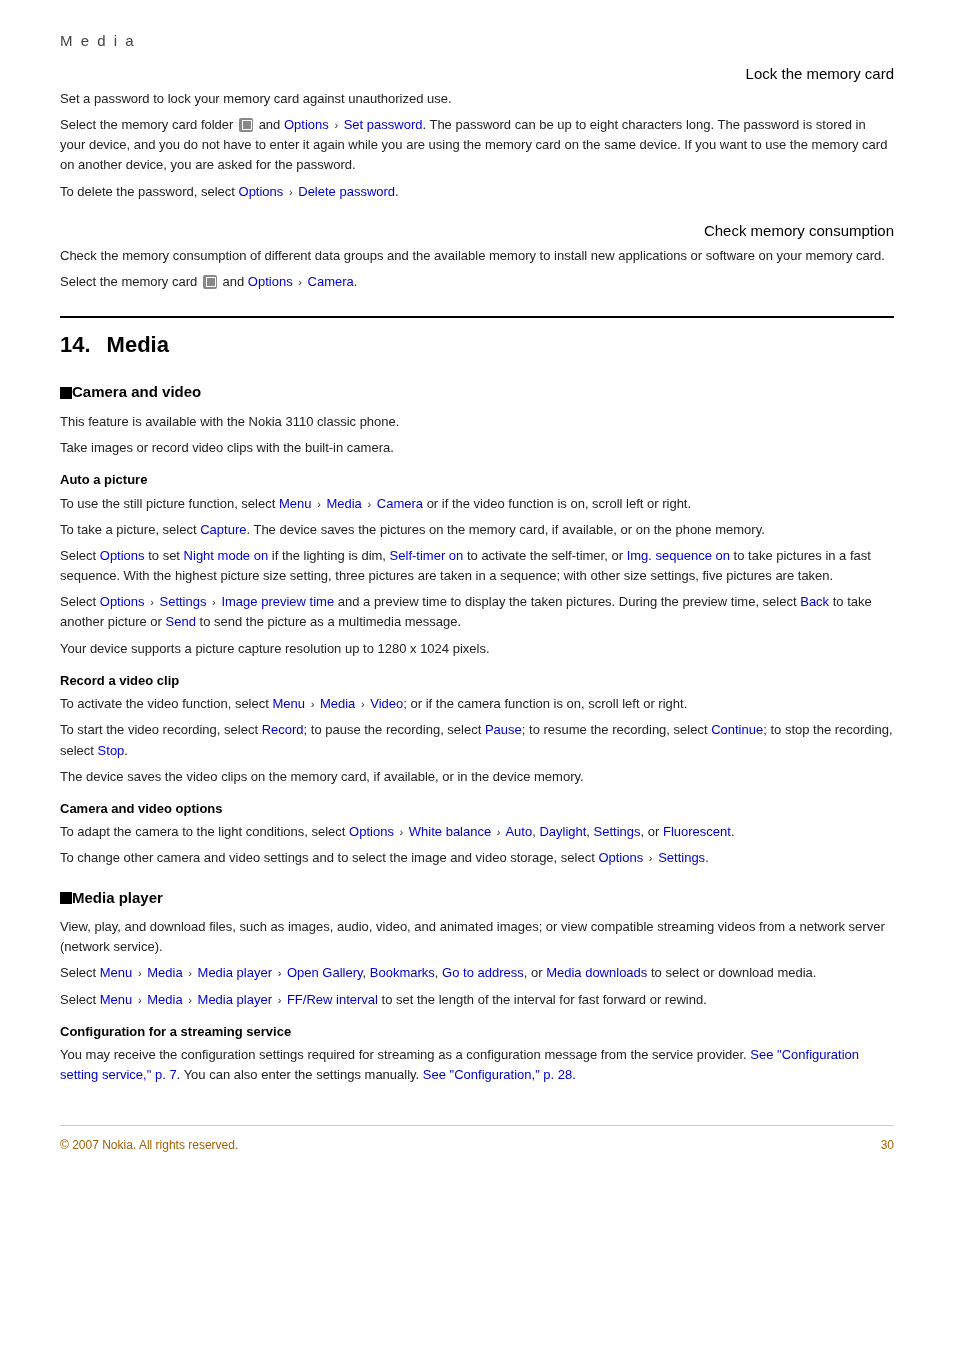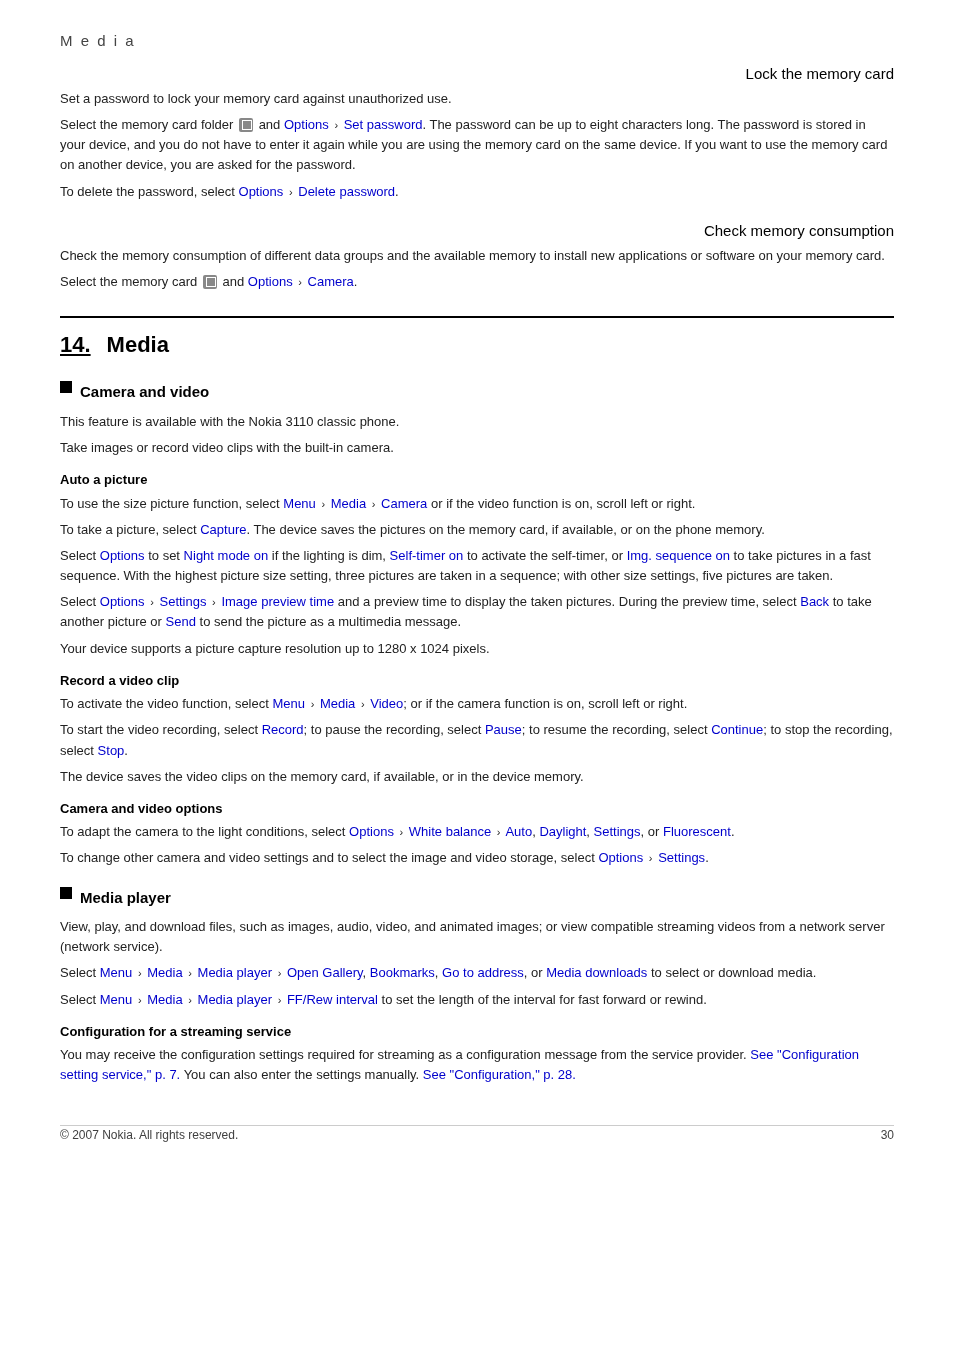--- a/index.html
+++ b/index.html
@@ -48,28 +48,27 @@
       font-weight: bold;
       color: #000;
       margin-bottom: 20px;
       display: flex;
       align-items: baseline;
       gap: 16px;
     }
     .chapter-number {
       font-size: 22px;
       font-weight: bold;
-      text-decoration: underline;
     }
     .section-block {
       margin-bottom: 18px;
     }
     .section-header {
       display: flex;
-      gap: 8px;
+      align-items: center;
       margin-bottom: 8px;
     }
     .section-square {
       width: 12px;
       height: 12px;
       background: #000;
       display: inline-block;
       flex-shrink: 0;
     }
     .section-header-text {
@@ -82,22 +81,23 @@
       text-decoration: none;
     }
     .options-link { color: #0000cc; font-weight: normal; }
     .chevron { margin: 0 2px; font-size: 11px; }
     .footer {
       margin-top: 40px;
       display: flex;
       justify-content: space-between;
       align-items: center;
       font-size: 12px;
-      color: #404040;
+      color: #a16207;
       border-top: 1px solid #ccc;
+      padding-top: 10px;
     }
     .inline-icon {
       display: inline-block;
       width: 14px;
       height: 14px;
       background: #888;
       border-radius: 2px;
       vertical-align: middle;
       margin: 0 2px;
       position: relative;
@@ -148,21 +148,21 @@
 <div class="section-block">
   <div class="section-header">
     <span class="section-square"></span>
     <span class="section-header-text">Camera and video</span>
   </div>
   <p>This feature is available with the Nokia 3110 classic phone.</p>
   <p>Take images or record video clips with the built-in camera.</p>
 
   <h3 class="subsection-heading">Auto a picture</h3>
   <p>
-    <span>To use the size picture function, select</span> <a class="options-link">Menu</a> <span class="chevron">›</span> <a class="options-link">Media</a> <span class="chevron">›</span> <a class="options-link">Camera</a> <span>or if the video function is on, scroll left or right.</span>
+    <span>To use the still picture function, select</span> <a class="options-link">Menu</a> <span class="chevron">›</span> <a class="options-link">Media</a> <span class="chevron">›</span> <a class="options-link">Camera</a> <span>or if the video function is on, scroll left or right.</span>
   </p>
   <p>
     <span>To take a picture, select</span> <a class="options-link">Capture</a><span>. The device saves the pictures on the memory card, if available, or on the phone memory.</span>
   </p>
   <p>
     <span>Select</span> <a class="options-link">Options</a> to set <a class="options-link">Night mode on</a> <span>if the lighting is dim,</span> <a class="options-link">Self-timer on</a> <span>to activate the self-timer, or</span> <a class="options-link">Img. sequence on</a> <span>to take pictures in a fast sequence. With the highest picture size setting, three pictures are taken in a sequence; with other size settings, five pictures are taken.</span>
   </p>
   <p>
     <span>Select</span> <a class="options-link">Options</a> <span class="chevron">›</span> <a class="options-link">Settings</a> <span class="chevron">›</span> <a class="options-link">Image preview time</a> <span>and a preview time to display the taken pictures. During the preview time, select</span> <a class="options-link">Back</a> <span>to take another picture or</span> <a class="options-link">Send</a> <span>to send the picture as a multimedia message.</span>
   </p>

